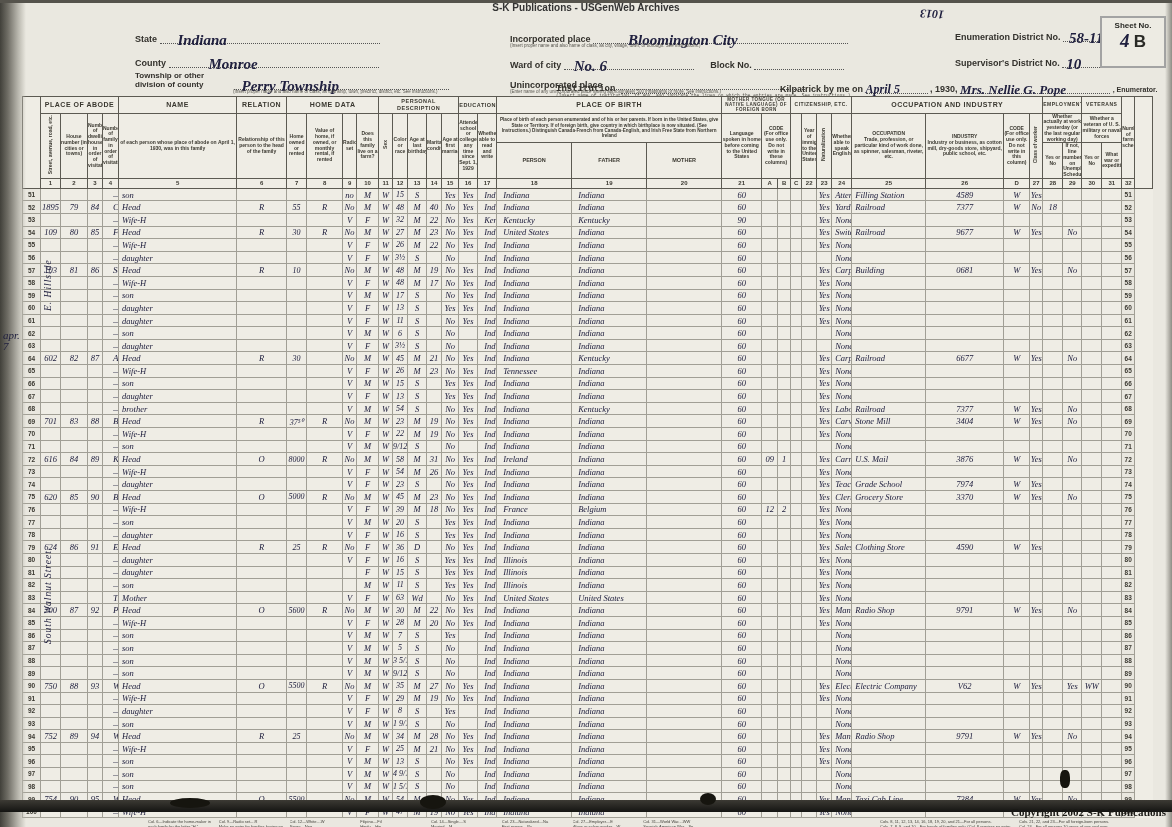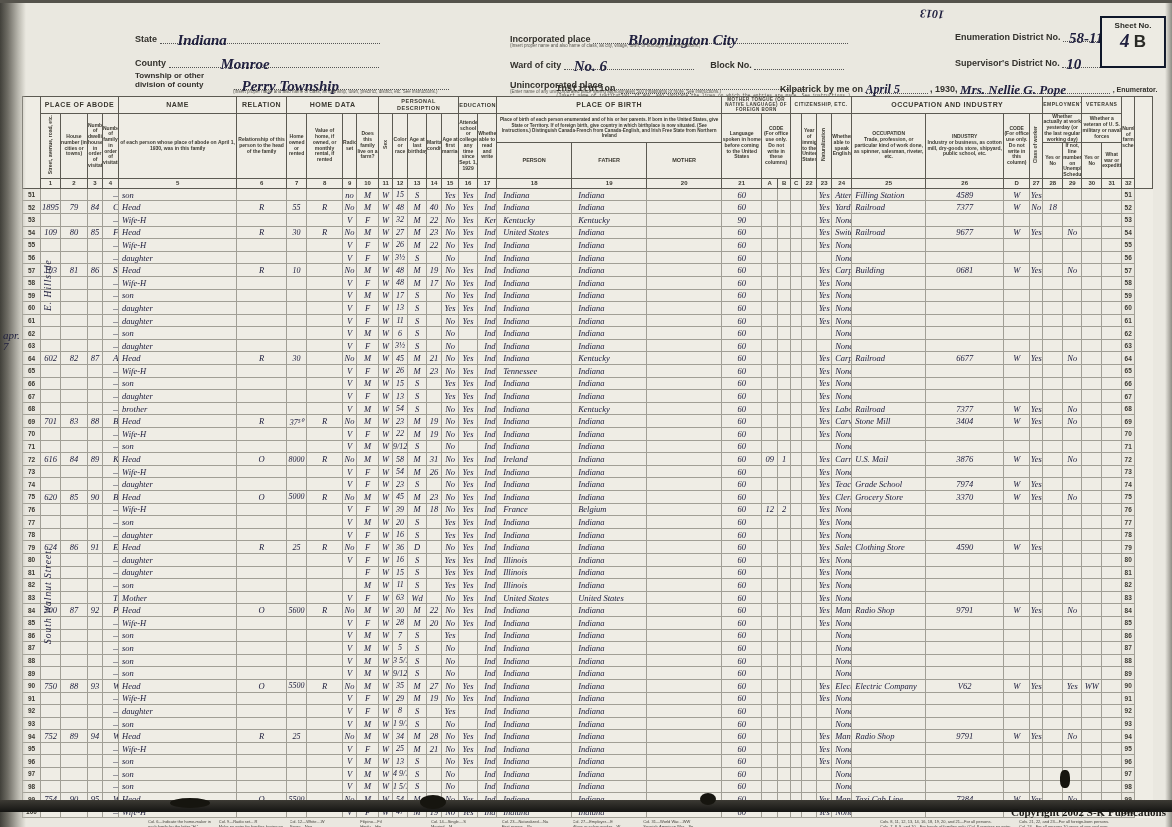--- a/index.html
+++ b/index.html
@@ -15,21 +15,21 @@
   
   .head{position:relative;height:96px;}
   .banner{position:absolute;top:2px;left:0;width:100%;text-align:center;font-weight:bold;font-size:10px;color:#333;}
   .fld{position:absolute;font-size:9px;font-weight:bold;color:#33312c;}
   .lbl{font-weight:bold;}
   .dot{display:inline-block;border-bottom:1px dotted #555;height:11px;vertical-align:bottom;}
   .tiny{font-size:4.5px;font-weight:normal;color:#55534c;line-height:1.1;}
   .hw{font-family:"Liberation Serif",serif;font-style:italic;color:#20203f;}
   .hw-lg{font-size:15px;font-weight:bold;}
   .dept{position:absolute;text-align:center;font-family:"Liberation Serif",serif;font-weight:bold;color:#2c2a25;}
-  .sheetbox{position:absolute;border:2px solid #0f172a;background:#edebe3;text-align:center;}
+  .sheetbox{position:absolute;border:2px solid #a3a3a3;background:#edebe3;text-align:center;}
   .rot{transform:rotate(183deg);display:inline-block;}
   
   .twrap{position:relative;margin-left:22px;width:1130px;z-index:2;}
   table{border-collapse:collapse;table-layout:fixed;width:1130px;background:#efede5;}
   th,td{padding:0;overflow:hidden;white-space:nowrap;}
   thead th{border:1px solid #5c5a52;font-size:5px;line-height:1.15;color:#3a3830;vertical-align:middle;text-align:center;white-space:normal;}
   thead .grp{font-size:7px;font-weight:bold;letter-spacing:.5px;}
   thead .mid{font-size:5.5px;font-weight:bold;}
   thead .numr th{font-size:6px;font-weight:bold;height:9px;}
   .vert{writing-mode:vertical-rl;transform:rotate(180deg);margin:0 auto;}
@@ -52,28 +52,29 @@
 </style>
 </head>
 <body>
 
 <div class="page">
   <div class="scan-edge-left"></div>
   <div class="scan-edge-top"></div>
   <div class="scan-edge-right"></div>
 
   <div class="head">
+    <div class="banner">S-K Publications - USGenWeb Archives</div>
 
     <div class="fld" style="left:135px;top:32px;">
       <span class="lbl">State</span>
       <span class="dot" style="width:220px;"><span class="hw hw-lg" style="margin-left:18px;">Indiana</span></span>
     </div>
     <div class="fld" style="left:135px;top:56px;">
       <span class="lbl">County</span>
-      <span class="dot" style="width:210px;"><span class="hw hw-lg" style="margin-left:52px;">Monroe</span></span>
+      <span class="dot" style="width:210px;"><span class="hw hw-lg" style="margin-left:40px;">Monroe</span></span>
     </div>
     <div class="fld" style="left:135px;top:72px;width:600px;">
       <span class="lbl" style="display:inline-block;width:96px;line-height:1.1;font-size:8px;">Township or other division of county</span>
       <span class="dot" style="width:215px;"><span class="hw hw-lg" style="margin-left:8px;">Perry Township</span></span>
       <div class="tiny" style="margin-left:98px;">(Insert proper name and also name of class, as township, town, precinct, district, etc.   See instructions.)</div>
     </div>
 
     <div class="fld" style="left:510px;top:32px;">
       <span class="lbl">Incorporated place</span>
       <span class="dot" style="width:255px;"><span class="hw hw-lg" style="margin-left:35px;">Bloomington City</span></span>

